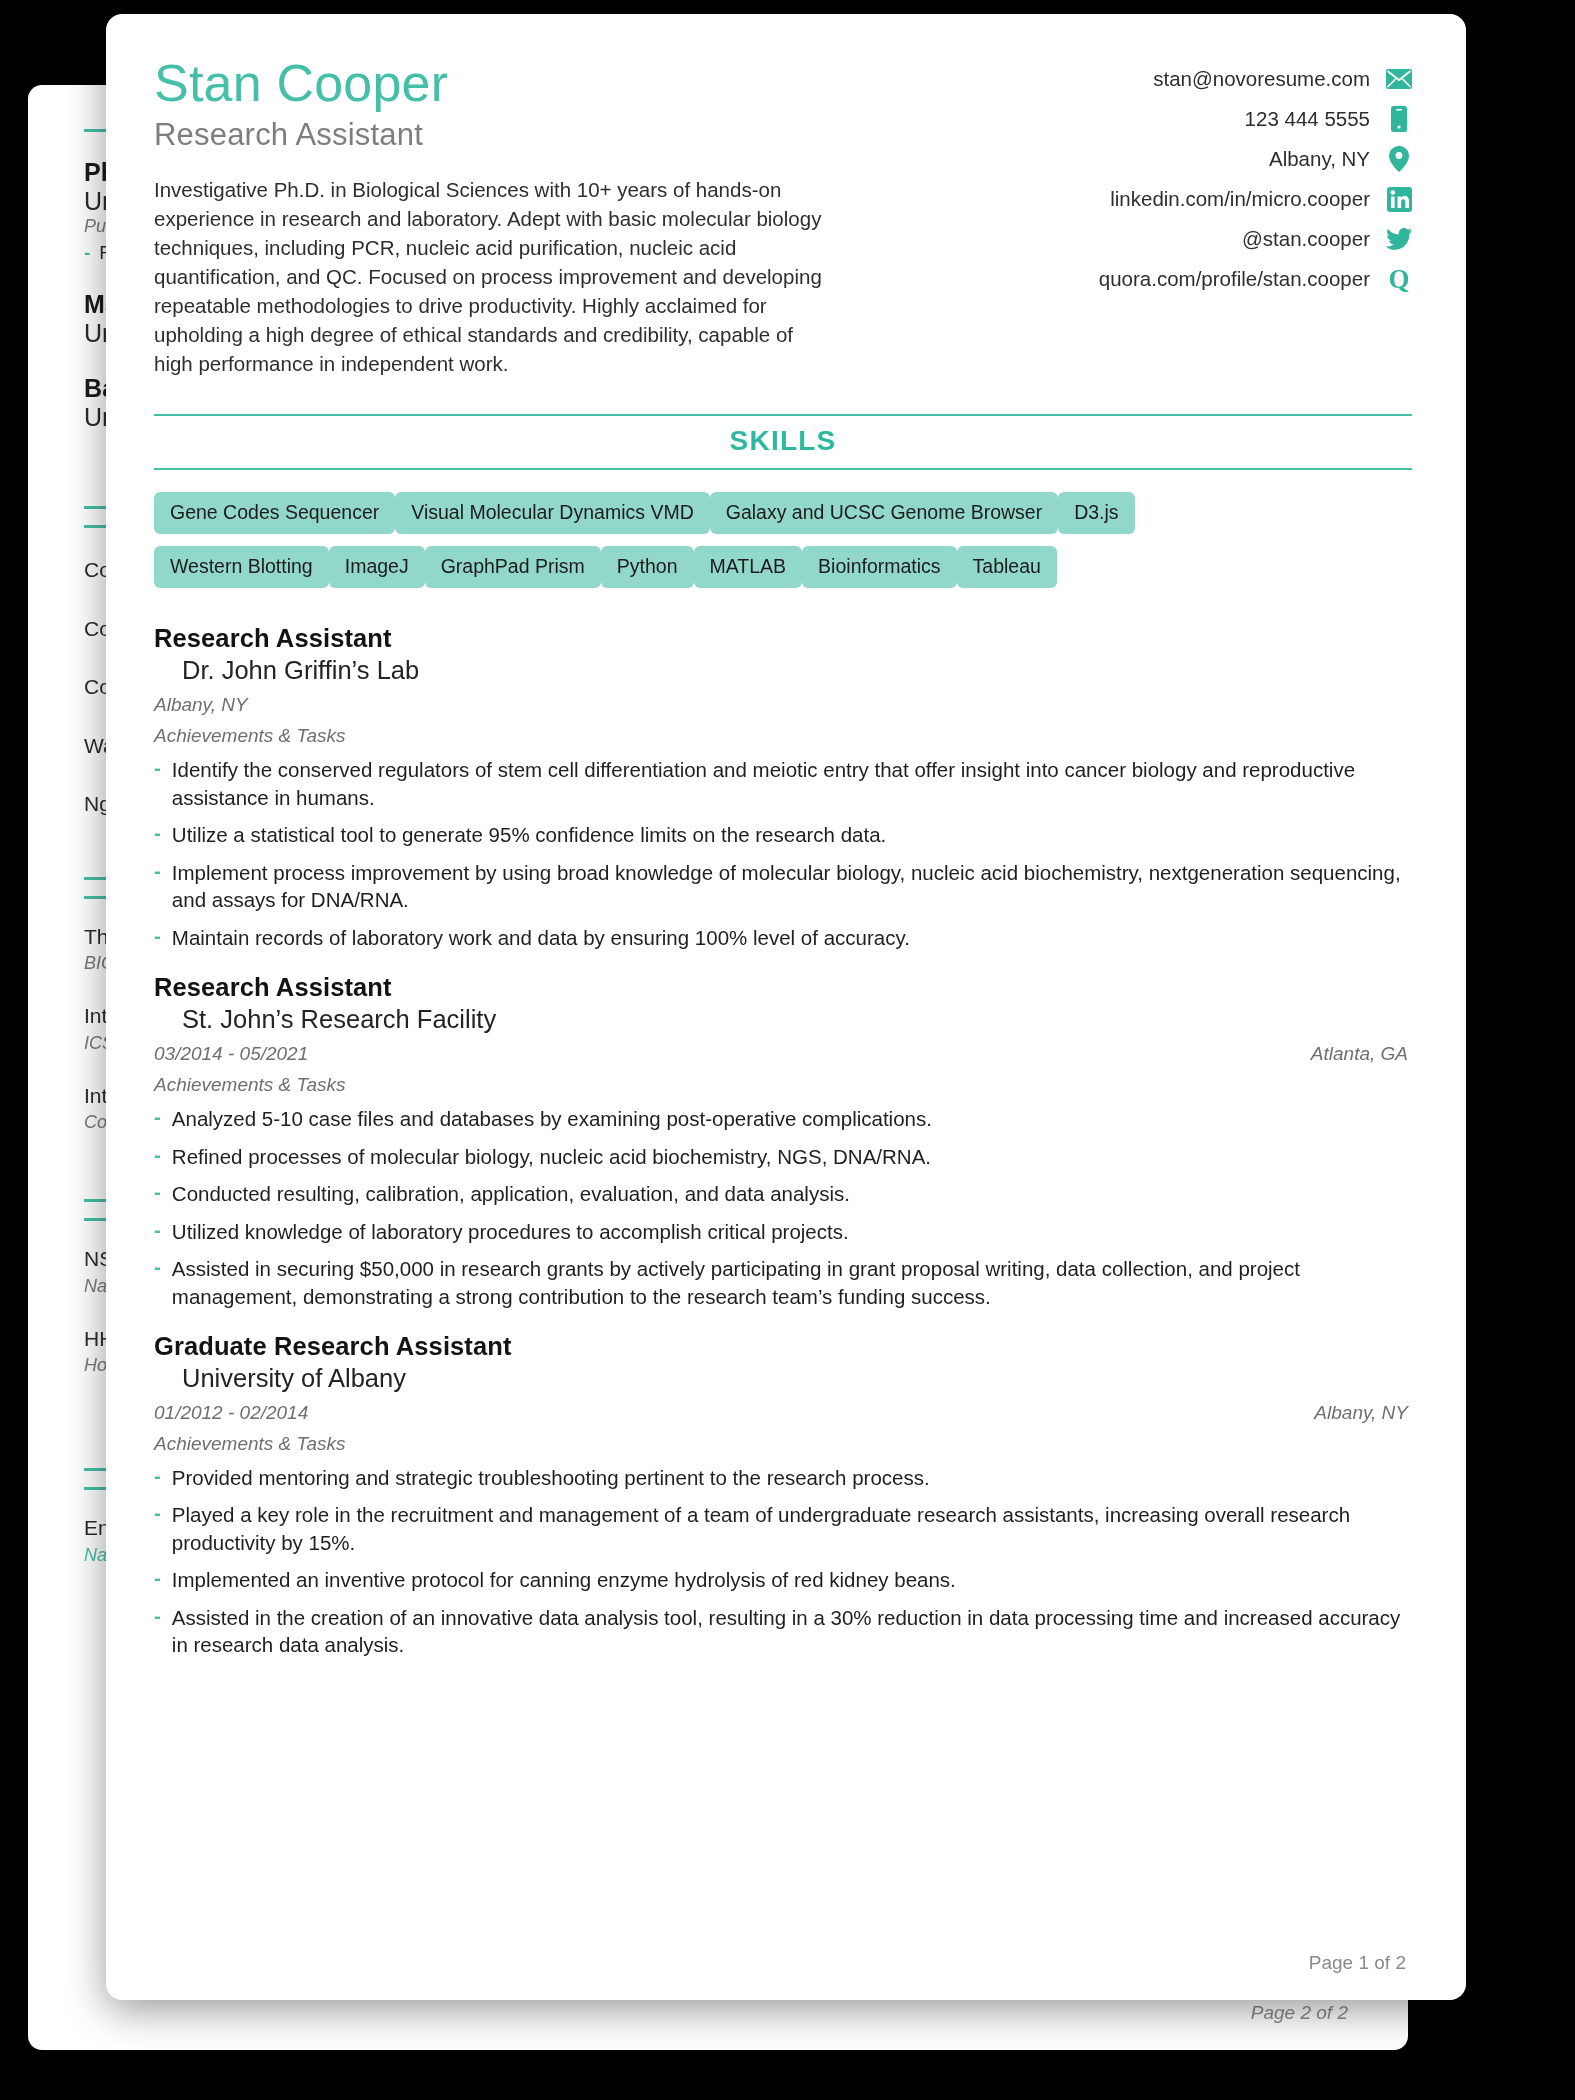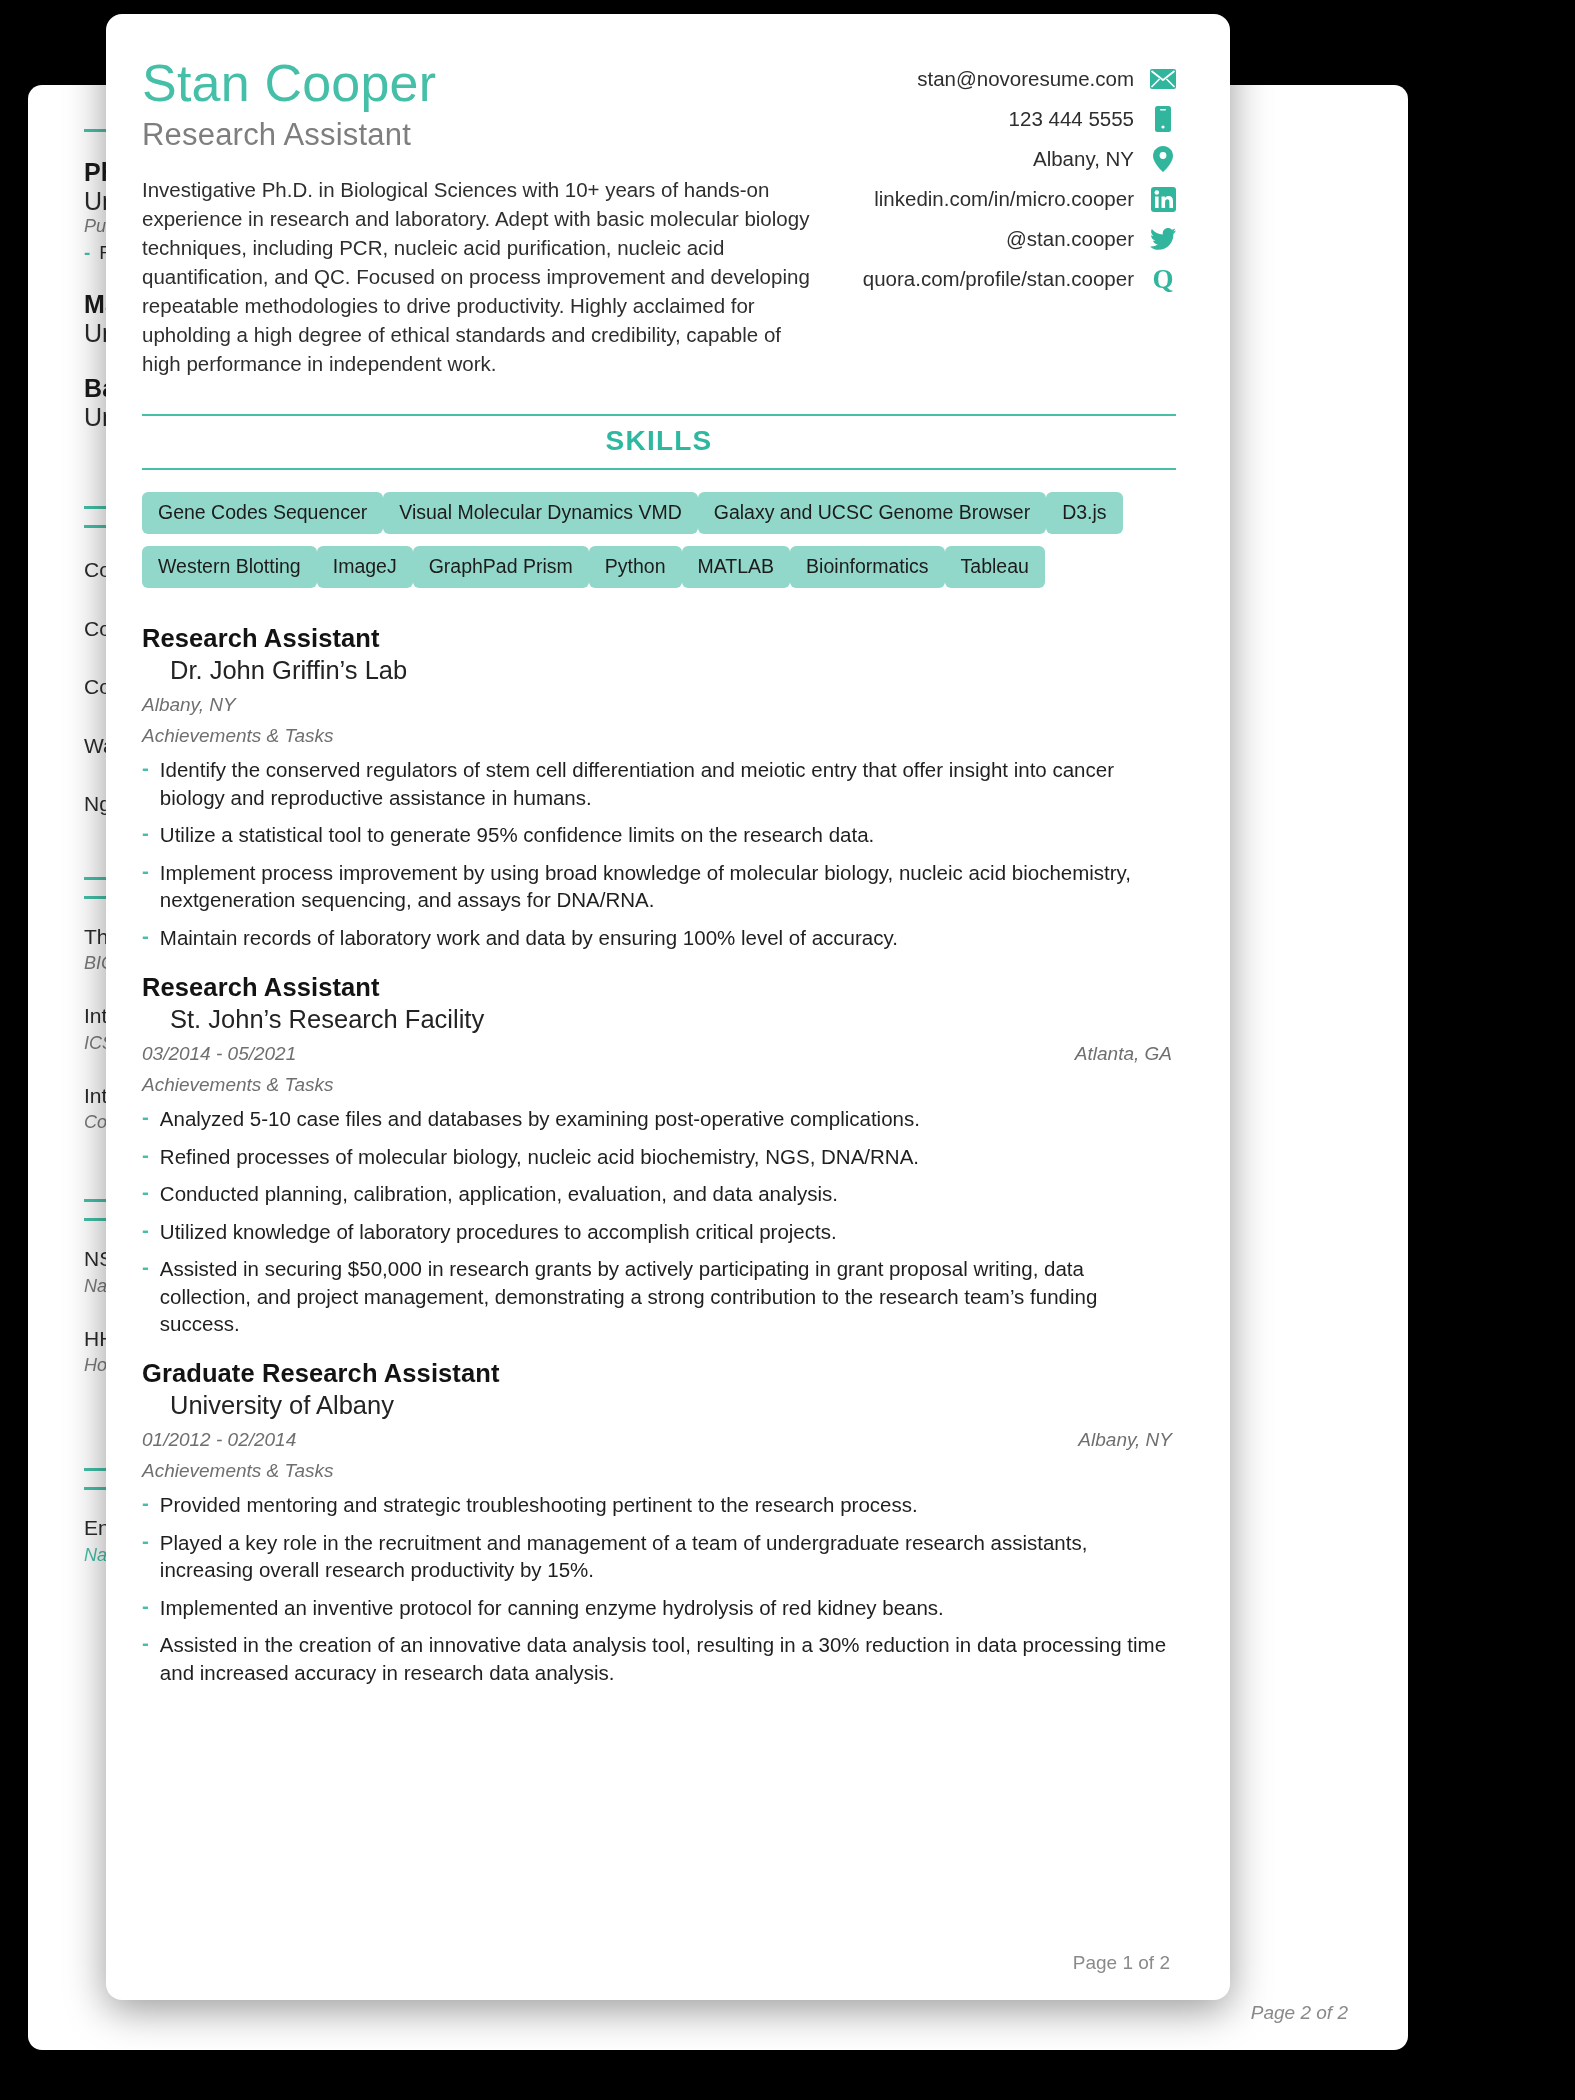--- a/index.html
+++ b/index.html
@@ -104,27 +104,27 @@
     height: 100%;
     background: linear-gradient(to right, rgba(255,255,255,0) 0%, rgba(255,255,255,0.85) 60%, #ffffff 100%);
     pointer-events: none;
   }
 
   
   .page-front {
     position: absolute;
     left: 106px;
     top: 14px;
-    width: 1124px;
+    width: 1360px;
     height: 1986px;
     background: #ffffff;
     border-radius: 16px;
     box-shadow: 0 10px 40px rgba(0,0,0,0.40);
     overflow: hidden;
-    padding: 42px 54px 24px 30px;
+    padding: 42px 54px 24px 42px;
   }
 
   
   .header {
     display: flex;
     justify-content: space-between;
     align-items: flex-start;
     padding-left: 6px;
   }
   .header-left { width: 680px; }
@@ -514,21 +514,21 @@
             <li>
                 <span class="dash">-</span>
                 <span>Analyzed 5-10 case files and databases by examining post-operative complications.</span>
               </li>
             <li>
                 <span class="dash">-</span>
                 <span>Refined processes of molecular biology, nucleic acid biochemistry, NGS, DNA/RNA.</span>
               </li>
             <li>
                 <span class="dash">-</span>
-                <span>Conducted planning, calibration, application, evaluation, and data analysis.</span>
+                <span>Conducted resulting, calibration, application, evaluation, and data analysis.</span>
               </li>
             <li>
                 <span class="dash">-</span>
                 <span>Utilized knowledge of laboratory procedures to accomplish critical projects.</span>
               </li>
             <li>
                 <span class="dash">-</span>
                 <span>Assisted in securing $50,000 in research grants by actively participating in grant proposal writing, data collection, and project management, demonstrating a strong contribution to the research team’s funding success.</span>
               </li>
           </ul>

